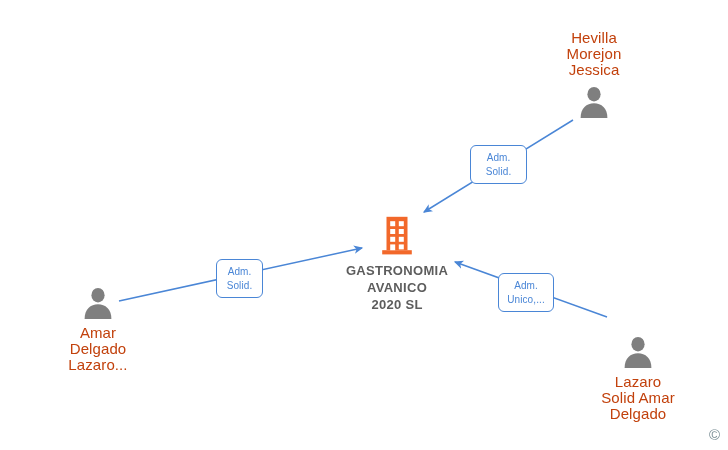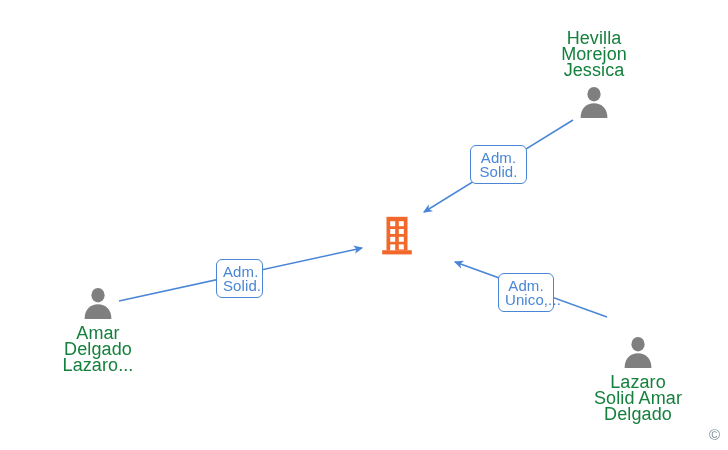--- a/index.html
+++ b/index.html
@@ -28,22 +28,22 @@
   
   .node {
     position: absolute;
     display: flex;
     flex-direction: column;
     align-items: center;
     width: 140px;
     text-align: center;
   }
   .node .label {
-    color: #15803d;
-    font-size: 18px;
+    color: #c2410c;
+    font-size: 15px;
     line-height: 16px;
     letter-spacing: .1px;
     white-space: pre-line;
   }
   .node.company .label {
     color: #5d5d5d;
     font-weight: bold;
     font-size: 13px;
     line-height: 17px;
     letter-spacing: .3px;
@@ -62,21 +62,21 @@
   .node.label-below .label { margin-top: 6px; }
 
   
   .badge {
     position: absolute;
     box-sizing: border-box;
     background: #ffffff;
     border: 1.4px solid #4a86d6;
     border-radius: 6px;
     color: #4a86d6;
-    font-size: 15px;
+    font-size: 10px;
     line-height: 14px;
     text-align: center;
     padding: 5px 6px 6px 6px;
     white-space: pre-line;
     letter-spacing: .1px;
   }
 
   
   #watermark {
     position: absolute;
@@ -131,20 +131,23 @@
         <rect x="10.2" y="5.2" width="5" height="5" fill="#ffffff"></rect>
         <rect x="18.8" y="5.2" width="5" height="5" fill="#ffffff"></rect>
         <rect x="10.2" y="13" width="5" height="5" fill="#ffffff"></rect>
         <rect x="18.8" y="13" width="5" height="5" fill="#ffffff"></rect>
         <rect x="10.2" y="20.8" width="5" height="5" fill="#ffffff"></rect>
         <rect x="18.8" y="20.8" width="5" height="5" fill="#ffffff"></rect>
         <rect x="10.2" y="28.4" width="5" height="5.8" fill="#ffffff"></rect>
         <rect x="18.8" y="28.4" width="5" height="5" fill="#ffffff"></rect>
       </svg>
     </span>
+    <span class="label">GASTRONOMIA
+AVANICO
+2020  SL</span>
   </div>
 
   <div class="node person label-above" style="left:524px; top:30px;">
     <span class="label">Hevilla
 Morejon
 Jessica</span>
     <span class="person-icon">
       <svg viewBox="0 0 34 34" xmlns="http://www.w3.org/2000/svg" width="34" height="34">
         <ellipse cx="17" cy="10.2" rx="6.6" ry="7.3" fill="#7f7f7f"></ellipse>
         <path d="M3.6 34 C3.6 24.2 9.6 19.2 17 19.2 C24.4 19.2 30.4 24.2 30.4 34 Z" fill="#7f7f7f"></path>

